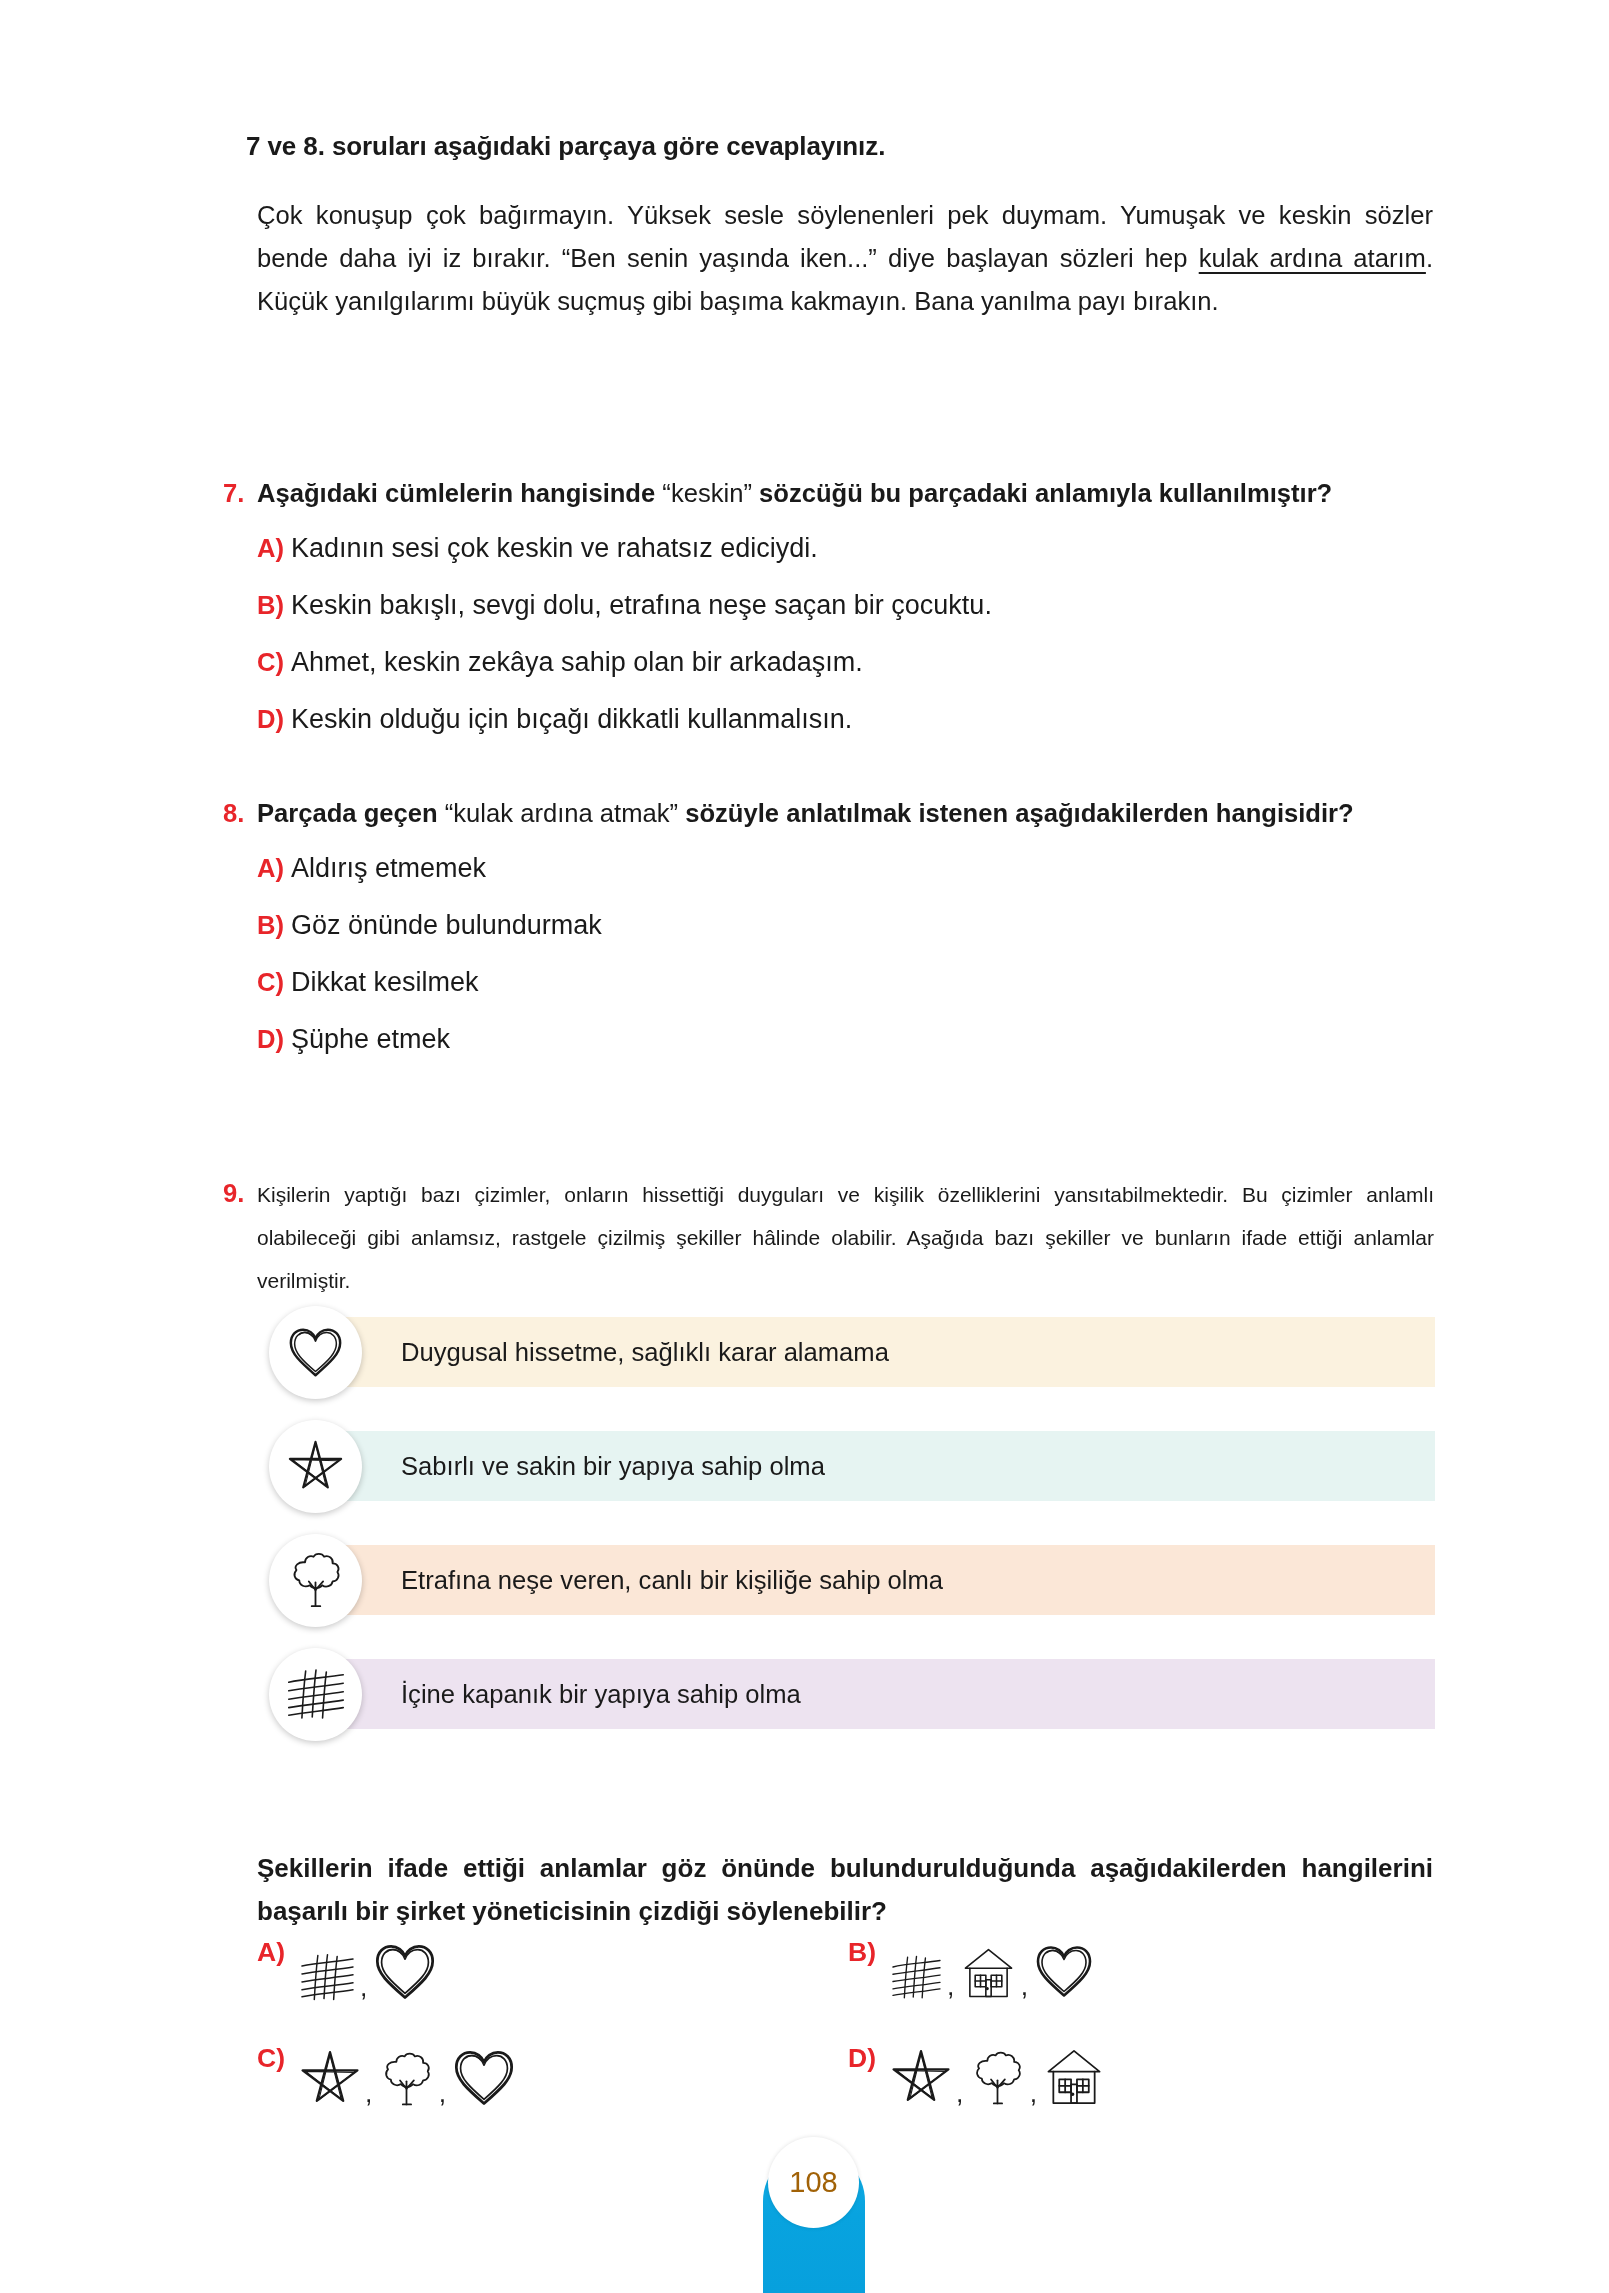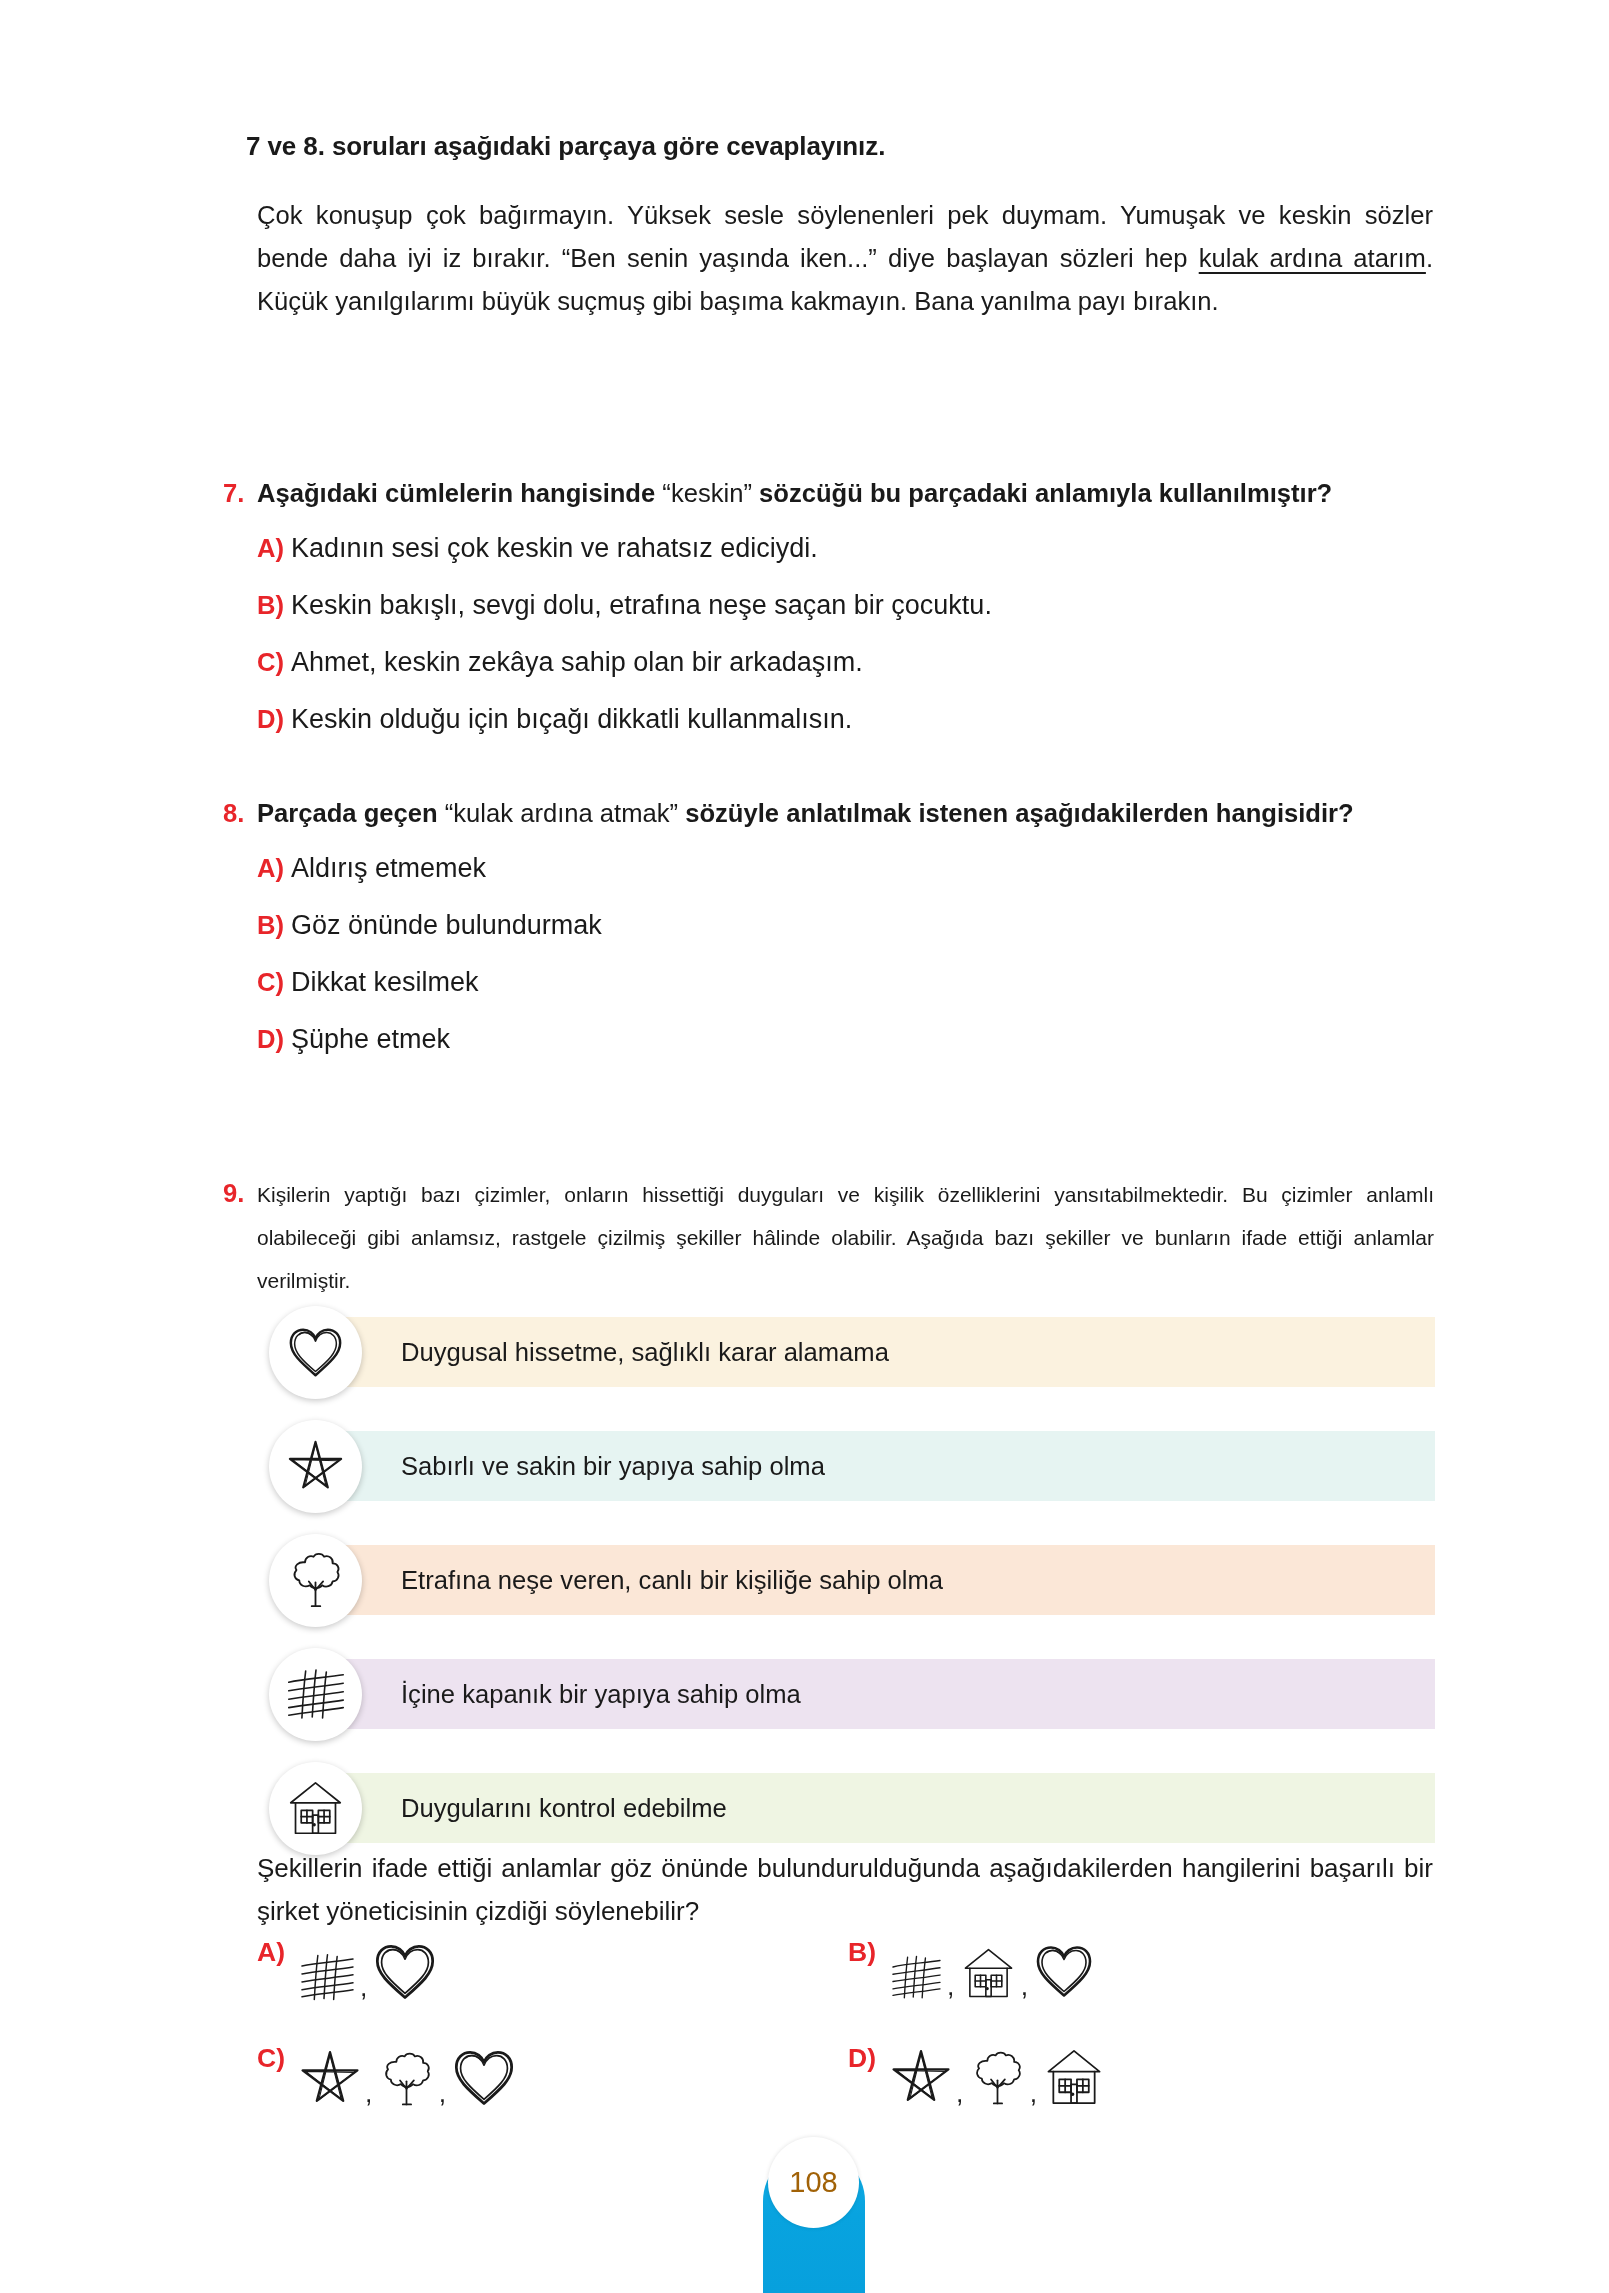--- a/index.html
+++ b/index.html
@@ -165,21 +165,21 @@
   .band-icon svg { display: block; }
 
   
   .final-q {
     position: absolute;
     left: 257px;
     top: 1847px;
     width: 1176px;
     font-size: 26px;
     line-height: 43px;
-    font-weight: normal;
+    font-weight: bold;
     text-align: justify;
     text-justify: inter-word;
   }
 
   
   .ans-grid {
     position: absolute;
     left: 257px;
     top: 1926px;
     width: 1183px;
@@ -363,37 +363,20 @@
           <path d="M4 34 C20 31 44 29 62 26"></path>
           <path d="M4 43 C20 40 44 38 62 35"></path>
           <path d="M4 51 C20 48 44 46 62 43"></path>
           <path d="M22 4 C20 20 19 36 18 54"></path>
           <path d="M33 3 C31 19 30 36 29 53"></path>
           <path d="M44 5 C42 21 41 37 40 54"></path>
         </svg>
       </div>
     </div>
 
-    <div class="band-row">
-      <div class="band-bar" id="bar4" style="background: rgb(239, 245, 227);">
-        <span class="band-label">Duygularını kontrol edebilme</span>
-      </div>
-      <div class="band-icon">
-        <svg width="61" height="59" viewBox="0 0 64 62" fill="none" stroke="#1a1a1a" stroke-width="1.8" stroke-linecap="round" stroke-linejoin="round">
-          <path d="M32 4 L58 25 L6 25 Z"></path>
-          <path d="M11 25 L11 57 L53 57 L53 25"></path>
-          <rect x="17" y="33" width="12" height="13"></rect>
-          <path d="M23 33 L23 46 M17 39.5 L29 39.5"></path>
-          <rect x="35" y="33" width="12" height="13"></rect>
-          <path d="M41 33 L41 46 M35 39.5 L47 39.5"></path>
-          <rect x="29" y="38" width="6" height="19"></rect>
-          <circle cx="30.6" cy="48" r="0.9" fill="#1a1a1a"></circle>
-        </svg>
-      </div>
-    </div>
 
   </div>
 
   <div class="final-q">Şekillerin ifade ettiği anlamlar göz önünde bulundurulduğunda aşağıdakilerden hangilerini başarılı bir şirket yöneticisinin çizdiği söylenebilir?</div>
 
   <div class="ans-grid">
 
     <div class="ans-row">
       <div class="ans-cell">
         <span class="ans-letter">A)</span>

